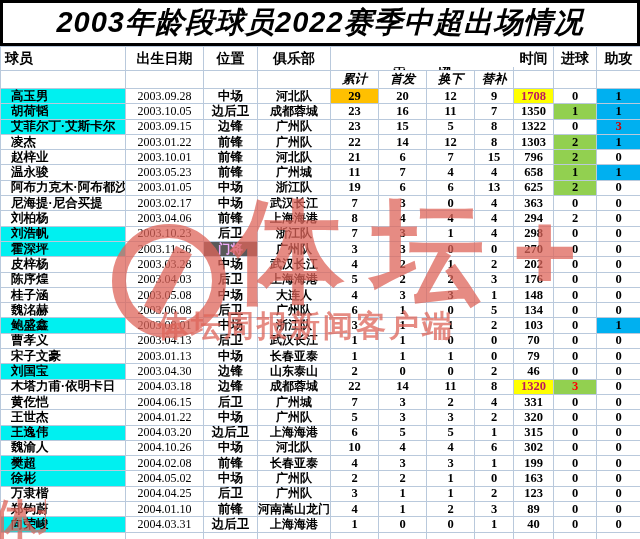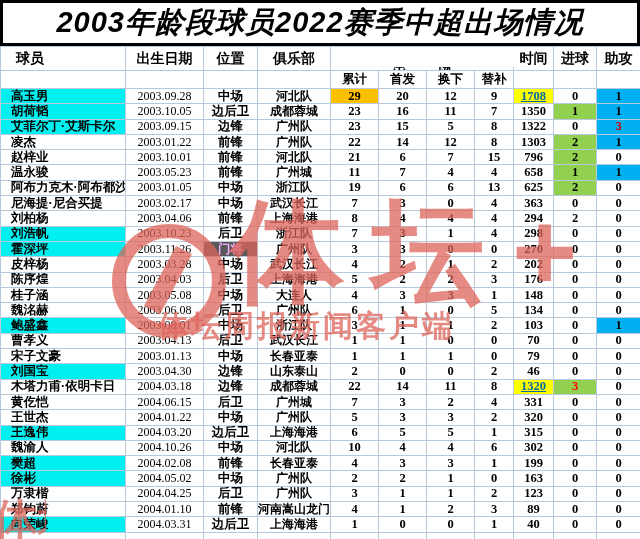--- a/index.html
+++ b/index.html
@@ -11,30 +11,30 @@
          font-size:29px;font-weight:bold;color:#000;letter-spacing:1px;z-index:2;white-space:nowrap;font-style:italic;}
   
   #grid{position:absolute;top:46px;left:0;width:640px;z-index:1;display:grid;
         grid-template-columns:125px 78px 54px 73px 48px 48px 48px 39px 40px 43px 44px;
         grid-template-rows:24px 18px repeat(30,15.31px);
         border-top:1px solid #b9c9dc;border-left:1px solid #b9c9dc;background:#fff;}
   .cell{border-right:1px solid #b9c9dc;border-bottom:1px solid #b9c9dc;
         display:flex;align-items:center;justify-content:center;
         font-size:12.5px;font-weight:bold;color:#000;overflow:hidden;white-space:nowrap;}
   .h{font-size:14px;}
-  .h2{font-size:12.5px;}
-  .hleft{justify-content:flex-start;padding-left:15px;}
+  .h2{font-size:12.5px;font-style:italic;}
+  .hleft{justify-content:flex-start;padding-left:4px;}
   .group{letter-spacing:30px;text-indent:30px;}
   .name-col{justify-content:flex-start;padding-left:10px;}
   .date{font-family:"Liberation Serif",serif;font-weight:400;font-size:12px;}
   .club{font-size:12px;}
   .num{font-family:"Liberation Serif",serif;font-size:12.5px;}
   .cyan{background:#00F0F0;}
   .hl-orange-red{background:#FFC000;color:#000000;}
-  .hl-yellow-red{background:#FFFF00;color:#0369a1;text-decoration:underline;}
+  .hl-yellow-red{background:#FFFF00;color:#be185d;}
   .hl-green{background:#92D050;}
   .hl-green-red{background:#92D050;color:#FF0000;}
   .hl-blue{background:#00B0F0;}
   .hl-blue-red{background:#00B0F0;color:#D00000;}
   .hl-dark{background:#595959;color:#f0abfc;}
   
   .wm{position:absolute;color:rgba(222,100,90,0.75);pointer-events:none;z-index:5;
       font-weight:bold;white-space:nowrap;}
   #wm-ring{top:224px;left:112px;width:86px;height:86px;border:14px solid rgba(222,100,90,0.75);
            border-radius:50%;}

